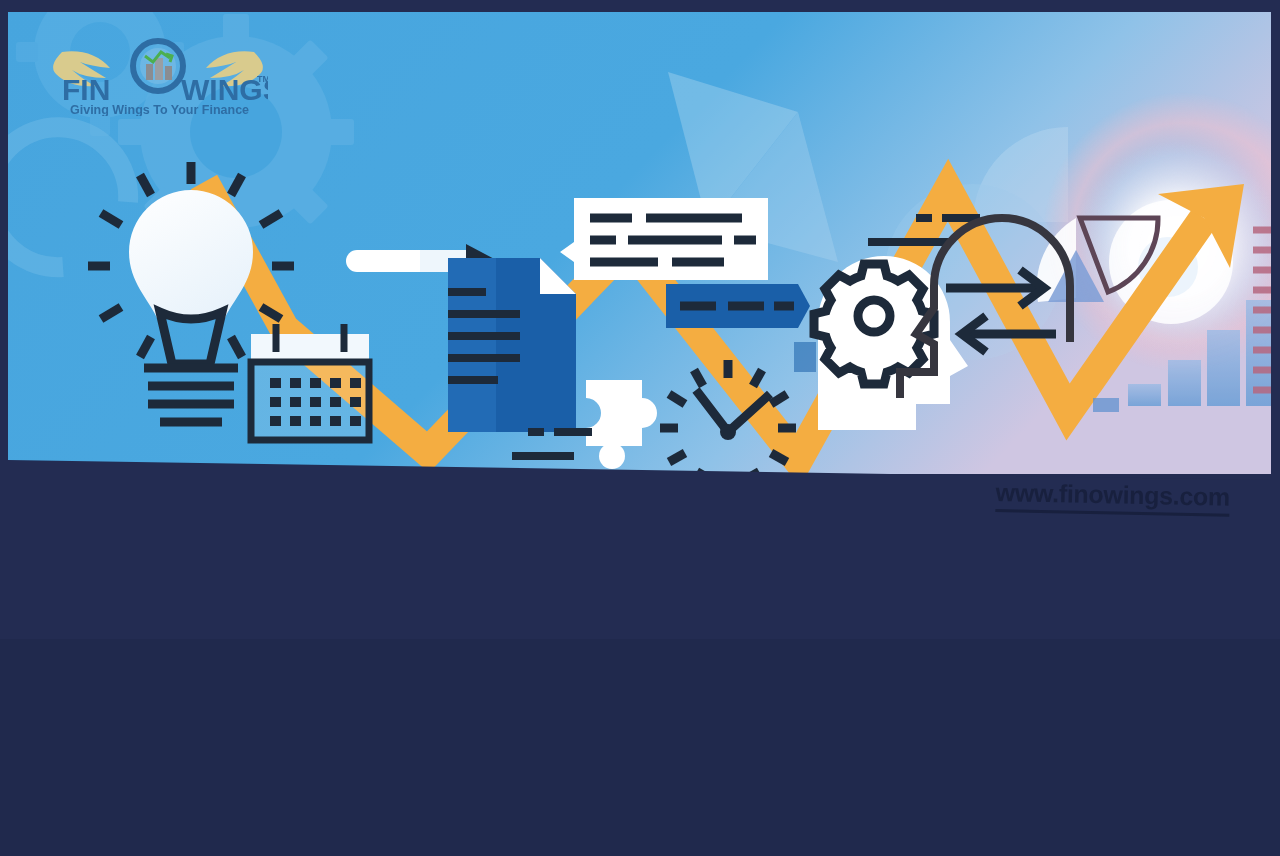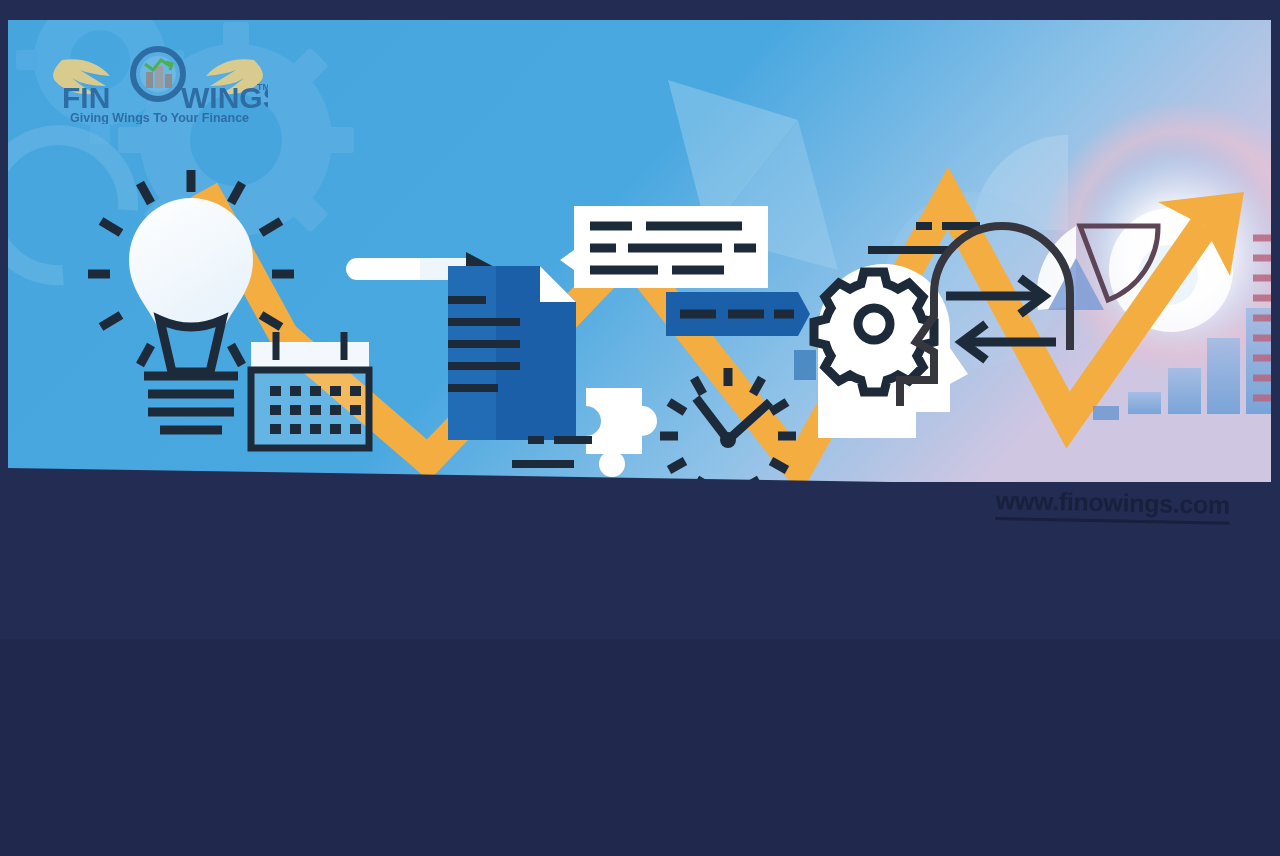--- a/index.html
+++ b/index.html
@@ -4,21 +4,21 @@
 <style>
   html,body{margin:0;padding:0;background:#20294d;}
   body{font-family:"Liberation Sans",sans-serif;}
 
   .poster{
     position:relative;
     width:1280px;height:639px;
     background:#232c52;
     overflow:hidden;
     box-sizing:border-box;
-    padding:20px 9px 9px 8px;
+    padding:12px 9px 9px 8px;
   }
   .frame{
     position:relative;
     width:100%;height:100%;
     background:#232c52;
     overflow:hidden;
   }
 
   
   .hero{

